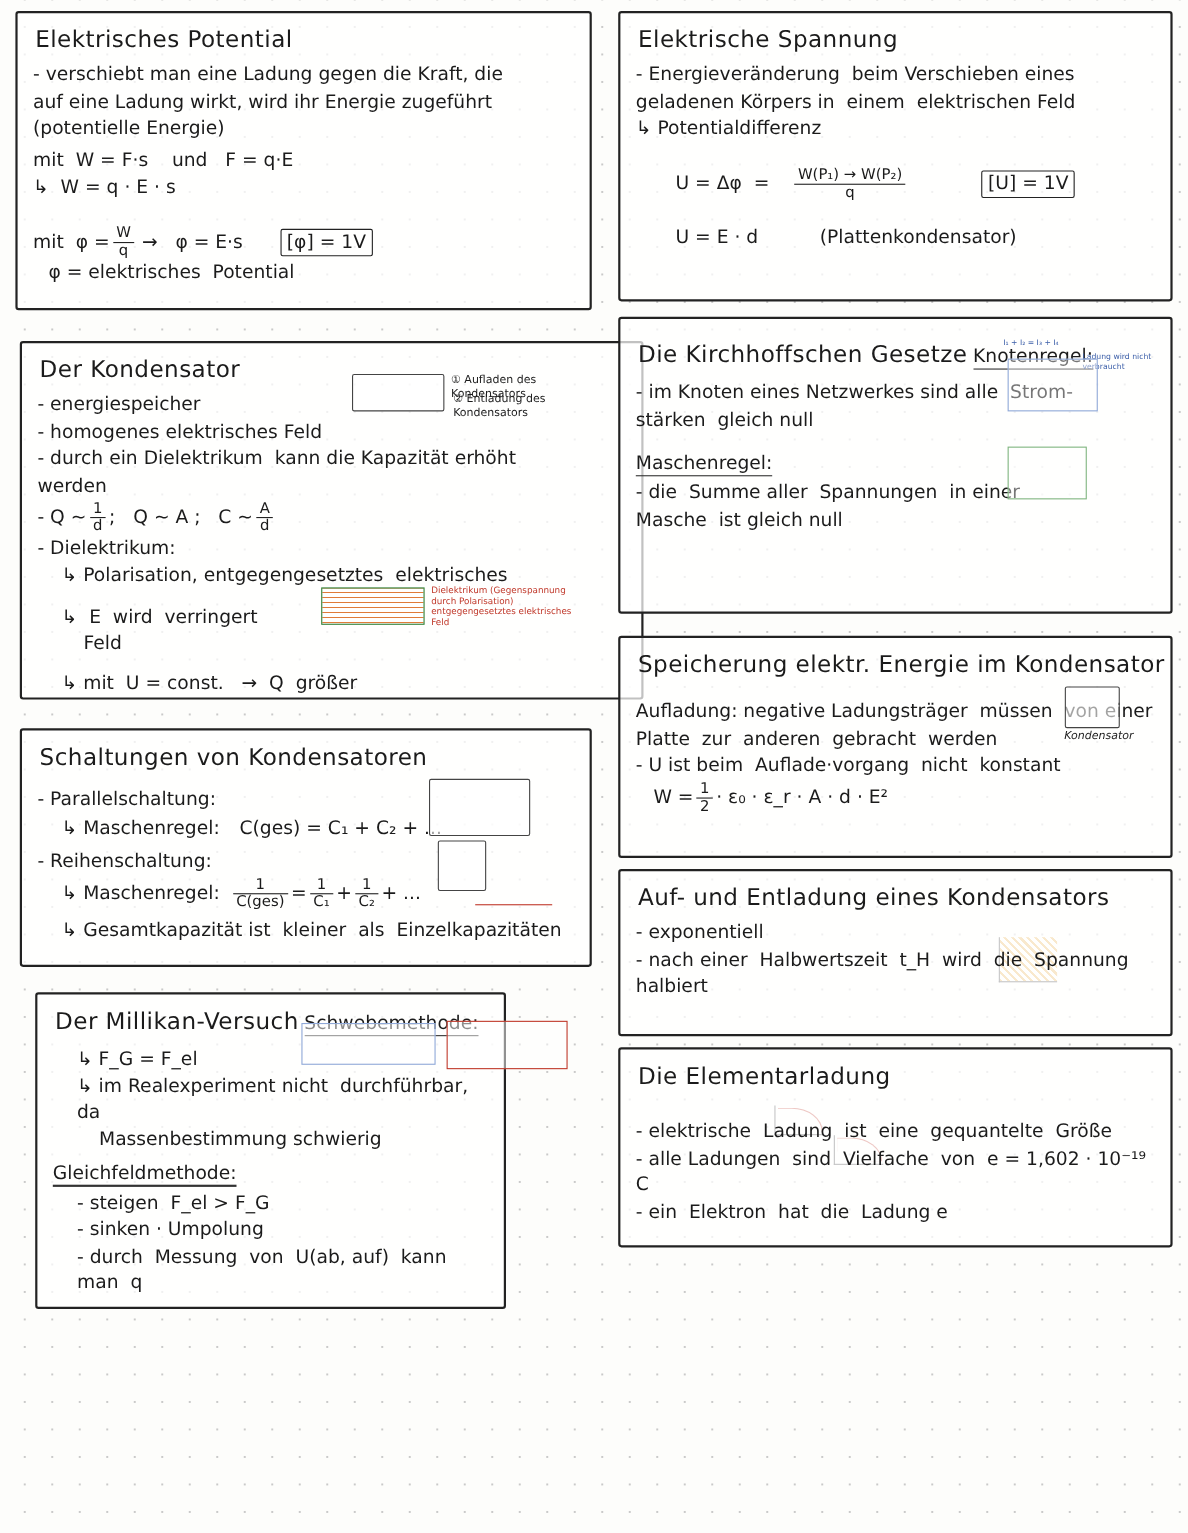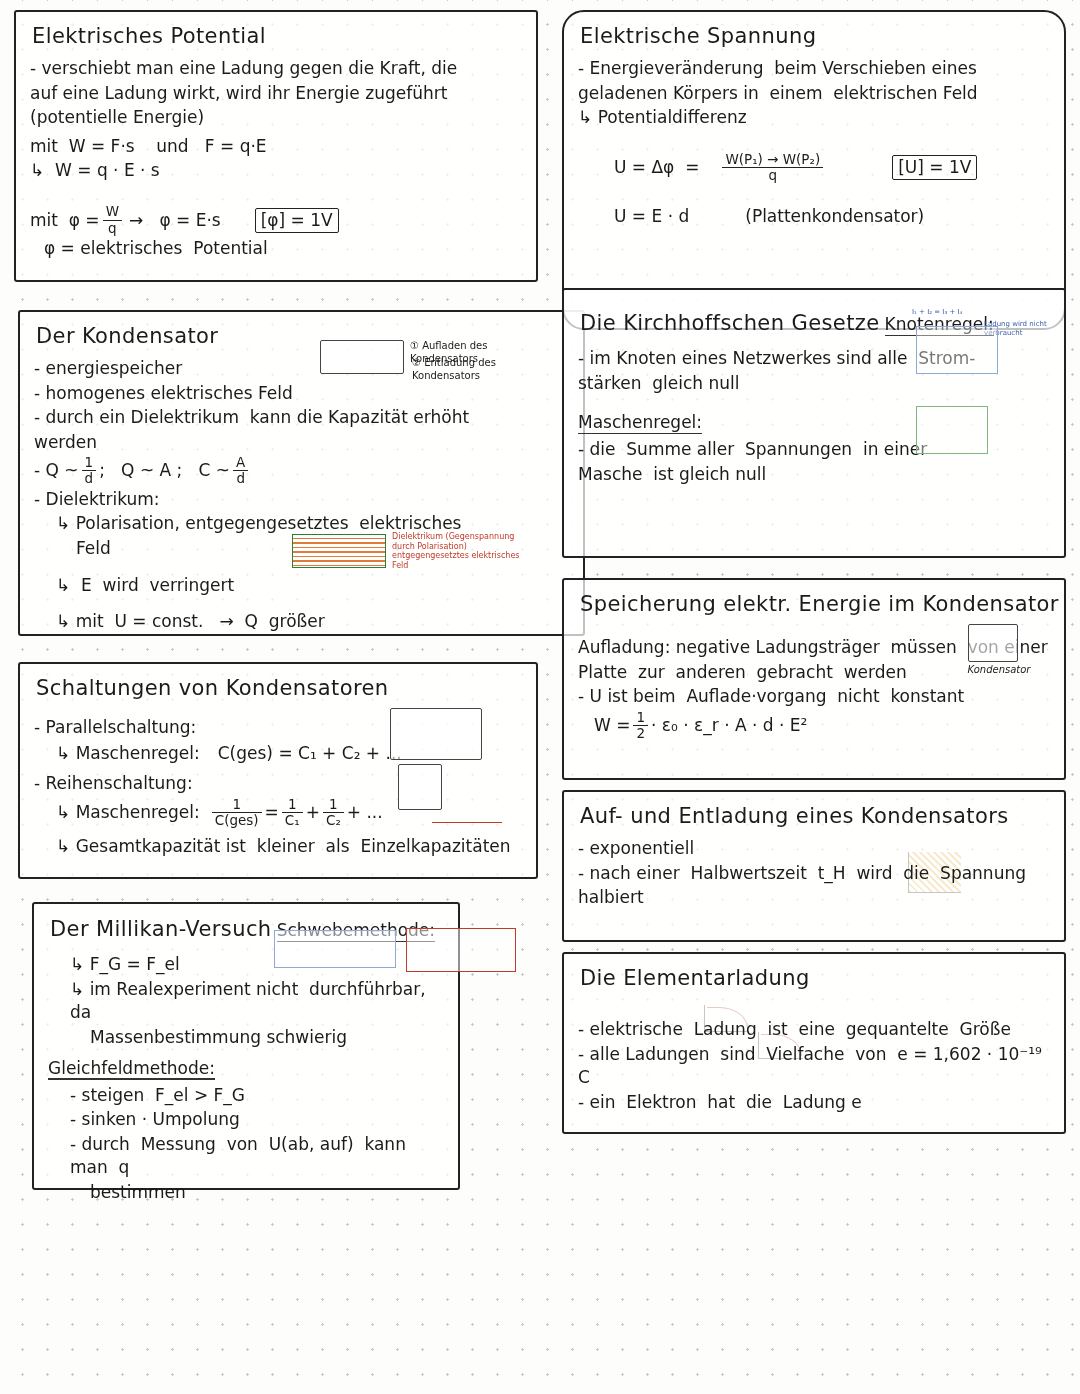--- a/index.html
+++ b/index.html
@@ -172,22 +172,22 @@
         <span class="den">d</span>
       </span>
       <span class="line">;   Q ~ A ;   C ~</span>
       <span class="frac">
         <span class="num">A</span>
         <span class="den">d</span>
       </span>
     </div>
     <div class="line">- Dielektrikum:</div>
     <div class="line indent">↳ Polarisation, entgegengesetztes  elektrisches</div>
+    <div class="line indent" style="margin-top:14px;">↳  E  wird  verringert</div>
     <div class="line indent2">Feld</div>
-    <div class="line indent" style="margin-top:14px;">↳  E  wird  verringert</div>
     <div class="line indent" style="margin-top:12px;">↳ mit  U = const.   →  Q  größer</div>
 
     
     <div class="fig circuit" style="left:300px; top:28px; width:82px; height:32px;"></div>
     <div class="fig tiny" style="left:390px; top:28px; width:120px;">① Aufladen  des  Kondensators</div>
     <div class="fig tiny" style="left:392px; top:45px; width:120px;">② Entladung  des  Kondensators</div>
     
     <div class="fig dielectric-lines" style="left:272px; top:222px; width:92px; height:32px;"></div>
     <div class="fig redtiny" style="left:372px; top:220px; width:140px;">Dielektrikum (Gegenspannung durch Polarisation) entgegengesetztes elektrisches Feld</div>
   </div>
@@ -229,28 +229,27 @@
   <div class="card" style="left:32px; top:902px; width:428px; height:288px;">
     <div class="title">Der Millikan-Versuch</div>
     <div class="sub">Schwebemethode:</div>
     <div class="line indent" style="margin-top:4px;">↳ F_G = F_el</div>
     <div class="line indent">↳ im Realexperiment nicht  durchführbar, da</div>
     <div class="line indent2">Massenbestimmung schwierig</div>
     <div class="sub" style="margin-top:8px;">Gleichfeldmethode:</div>
     <div class="line indent" style="margin-top:4px;">- steigen  F_el &gt; F_G</div>
     <div class="line indent">- sinken · Umpolung</div>
     <div class="line indent">- durch  Messung  von  U(ab, auf)  kann man  q</div>
-    <div class="line indent2">bestimmen</div>
 
     
     <div class="fig" style="left:240px; top:26px; width:120px; height:36px; border:1.1px solid #8fa8d8; background:rgba(255,255,255,0.5);"></div>
     <div class="fig" style="left:372px; top:24px; width:108px; height:42px; border:1.1px solid #c0392b; background:rgba(255,255,255,0.5);"></div>
   </div>
 
-  <div class="card" style="left:562px; top:10px; width:504px; height:320px;border-radius:22px;">
+  <div class="card" style="left:562px; top:10px; width:504px; height:264px;">
     <div class="title">Elektrische Spannung</div>
     <div class="line">- Energieveränderung  beim Verschieben eines</div>
     <div class="line">geladenen Körpers in  einem  elektrischen Feld</div>
     <div class="line">↳ Potentialdifferenz</div>
     <div class="relrow" style="margin-top:22px; padding-left:36px;">
       <span class="line">U = Δφ  =</span>
       <span class="frac" style="margin-left:23px;">
         <span class="num">W(P₁) → W(P₂)</span>
         <span class="den">q</span>
       </span>

